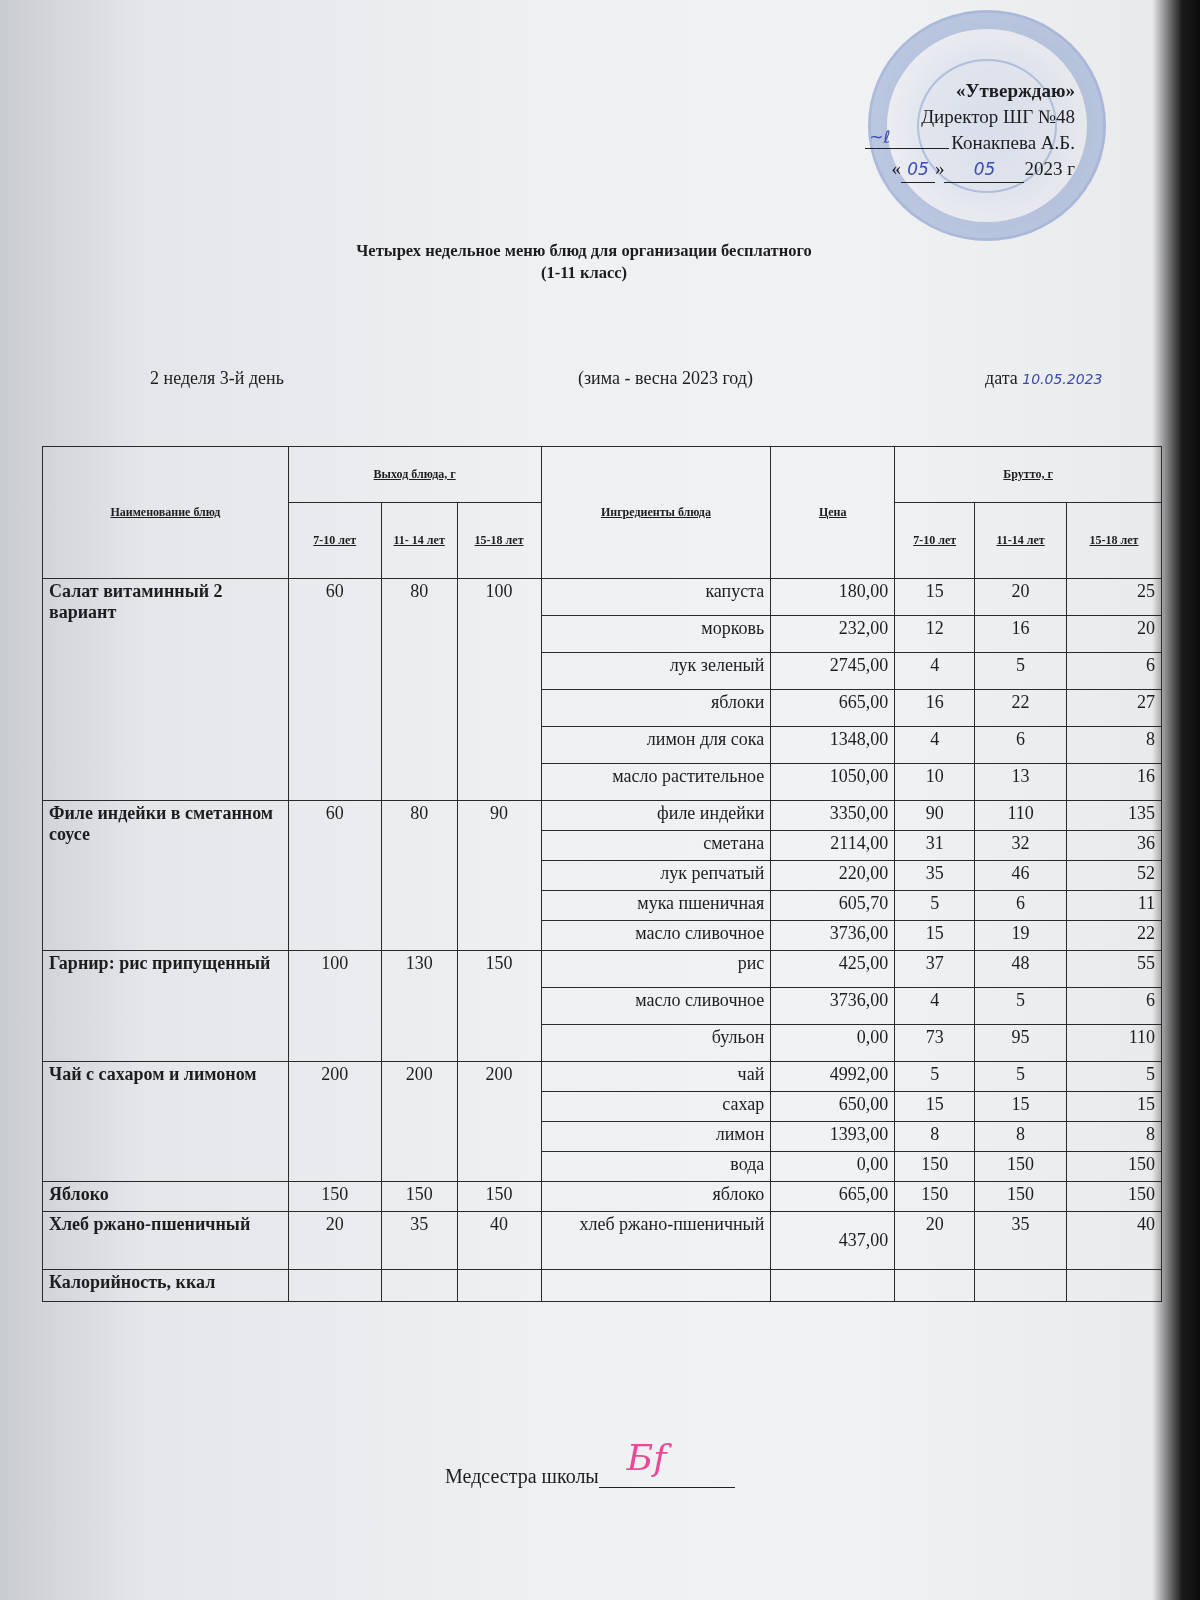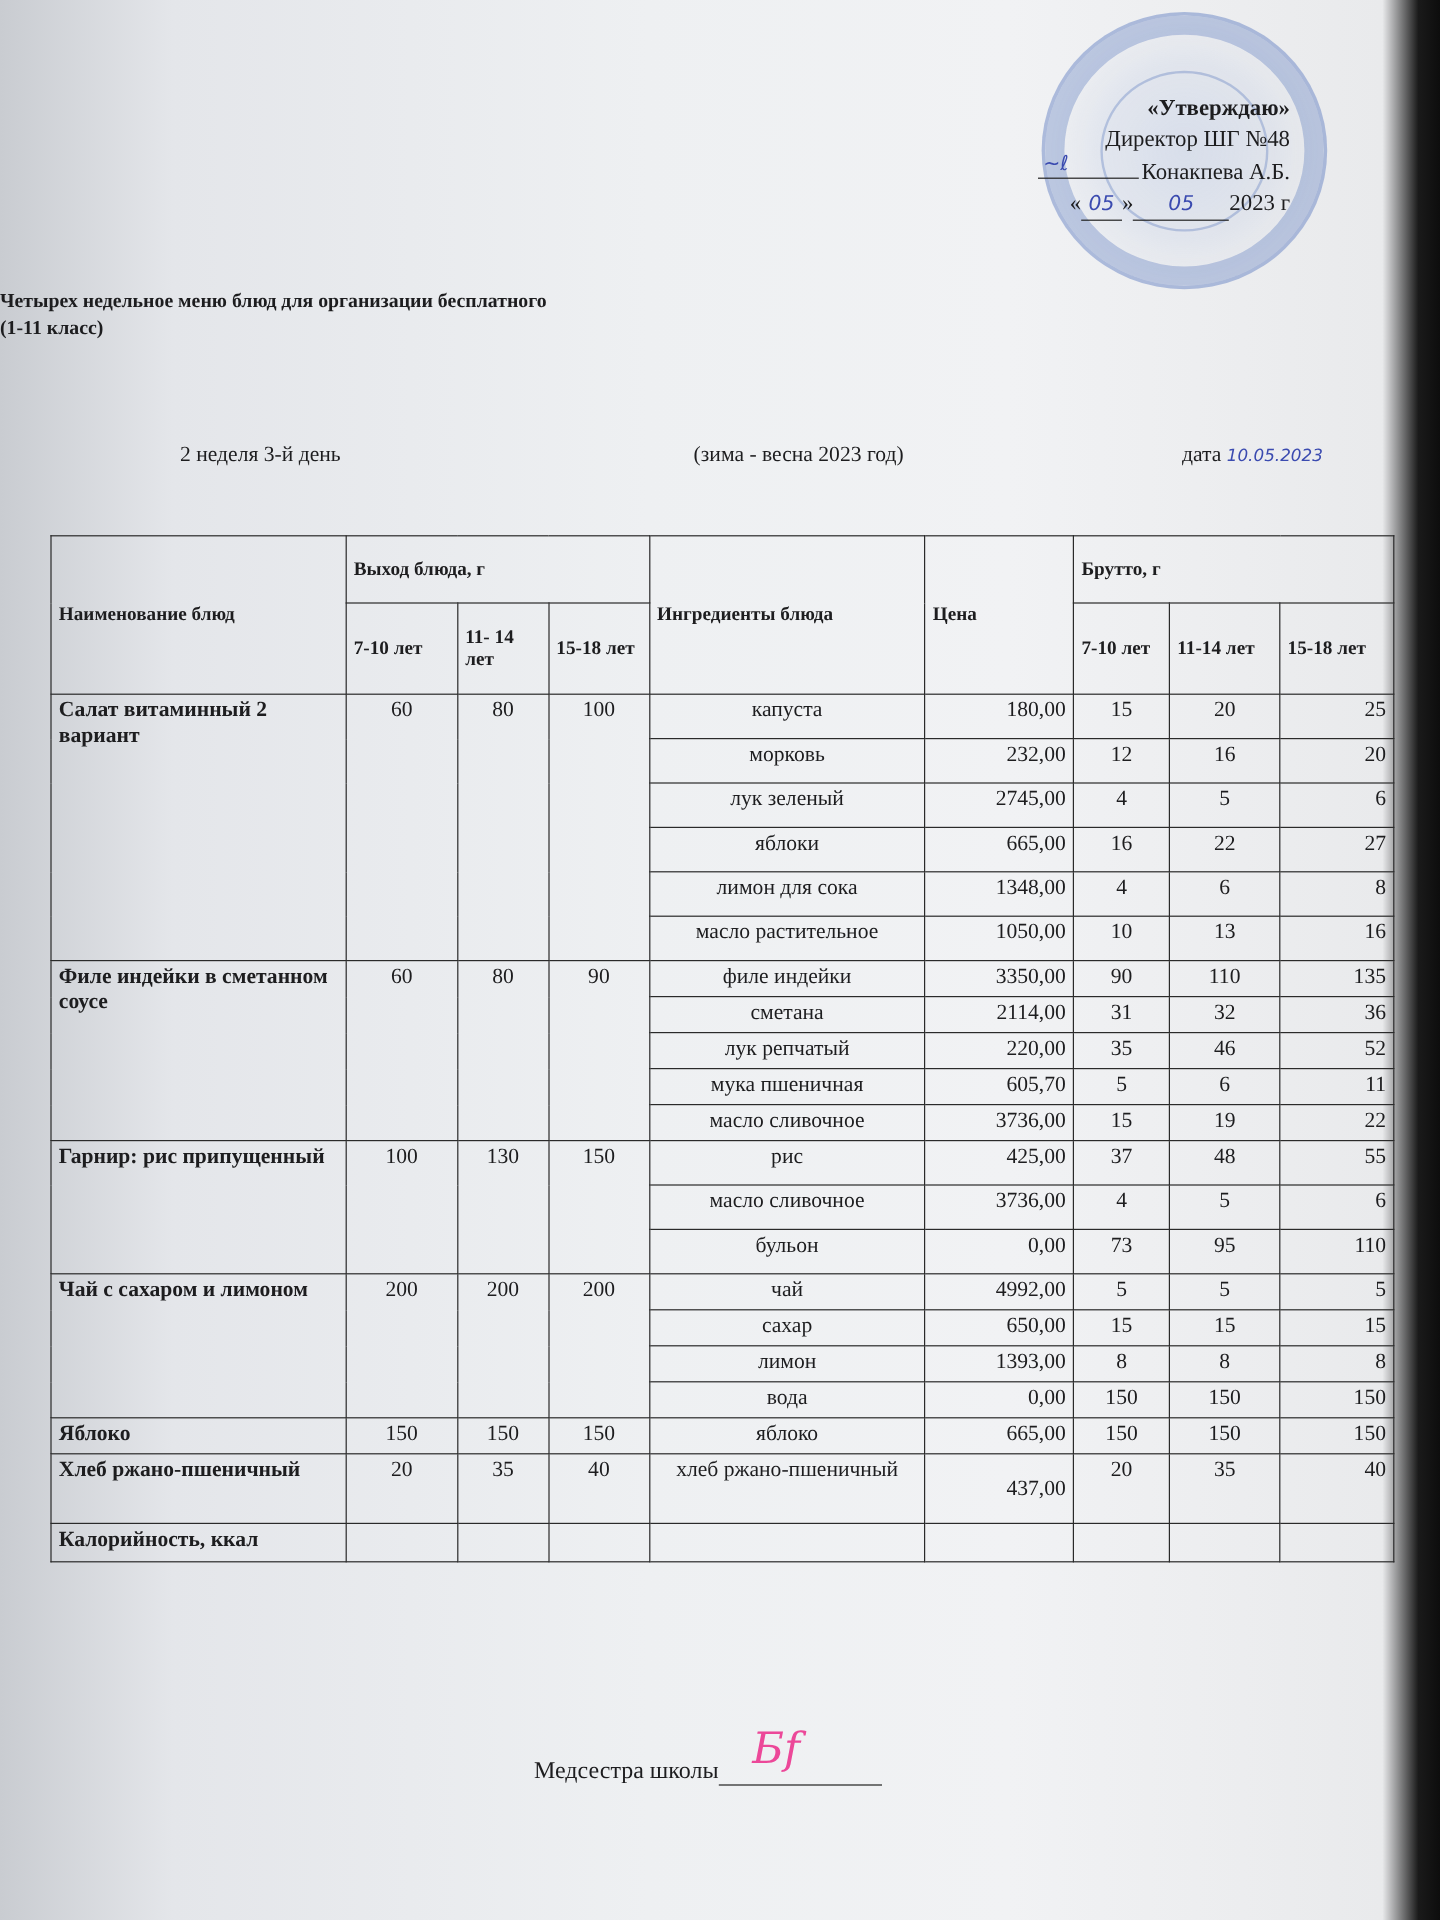--- a/index.html
+++ b/index.html
@@ -27,42 +27,42 @@
   .approve {
     position:absolute; right:105px; top:78px; text-align:right;
     font-size:19px; line-height:26px;
   }
   .approve .t1 { font-weight:bold; }
   .sig-line { display:inline-block; border-bottom:1px solid #222; width:84px; height:18px; margin-right:2px; position:relative; }
   .handwrite { font-family:"DejaVu Sans", sans-serif; font-style:italic; color:#3b4bb0; font-size:17px; }
   .date-line { display:inline-block; border-bottom:1px solid #222; }
 
   .title {
-    position:absolute; left:0; width:1168px; top:240px; 
+    position:absolute; left:0; width:1168px; top:240px; text-align:center;
     font-weight:bold; font-size:16.5px; line-height:22px;
   }
   .meta {
     position:absolute; top:368px; left:0; width:1180px; font-size:18px;
   }
   .meta .week { position:absolute; left:150px; }
   .meta .season { position:absolute; left:578px; }
   .meta .date { position:absolute; left:985px; }
   .meta .date .hw { font-size:14px; }
 
   table.menu {
     position:absolute; left:42px; top:446px; width:1120px;
     border-collapse:collapse; font-size:18px;
   }
   table.menu th, table.menu td {
     border:1.5px solid #2a2a2a; padding:2px 6px; vertical-align:top;
   }
-  table.menu th { font-weight:bold; text-align:left; vertical-align:middle; font-size:16px; }
+  table.menu th { font-weight:bold; text-align:center; vertical-align:middle; font-size:12px;text-decoration:underline; }
   td.dish { text-align:left; padding-left:10px;font-weight:bold; }
   td.num { text-align:center; }
-  td.ing { text-align:center; padding-left:10px; }
+  td.ing { text-align:right; padding-left:10px; }
   td.price { text-align:right; padding-right:12px; }
   td.br { text-align:right; padding-right:14px; }
   td.bc { text-align:center; }
   tr.r36 td { height:32px; }
   tr.r29 td { height:25px; }
   td.bottom { vertical-align:bottom; }
   td.kcal { font-weight:bold; }
 
   .nurse {
     position:absolute; left:445px; top:1465px; font-size:20px;

